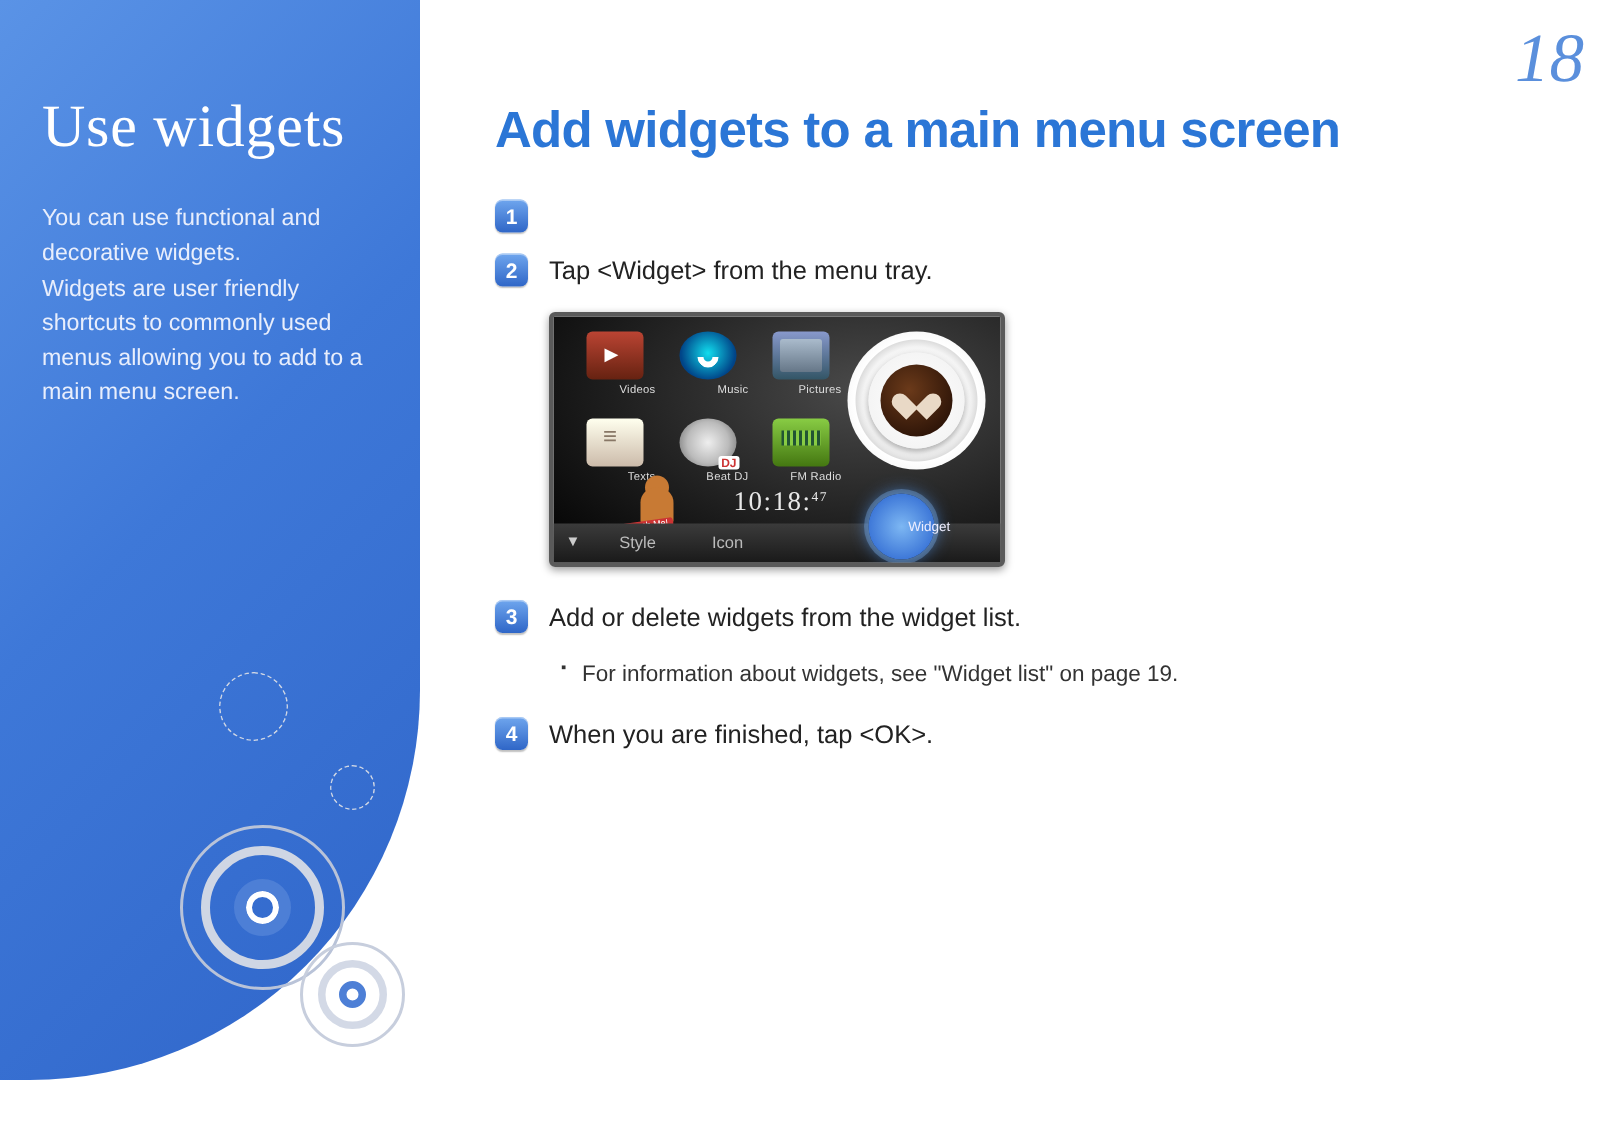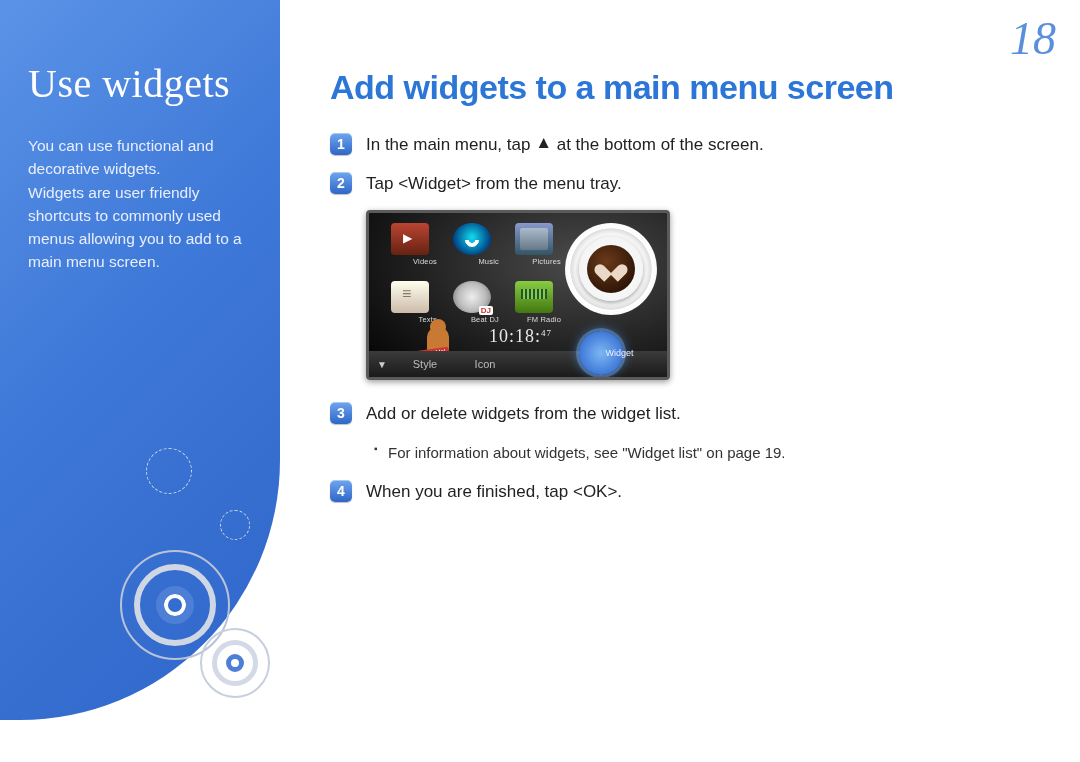--- a/index.html
+++ b/index.html
@@ -129,23 +129,20 @@
     <span class="ring solid" style="left:60px;  top:188px; width:70px;  height:70px;  border-width:2px; border-color:#c7cedd;"></span>
     <span class="ring solid" style="left:72px;  top:200px; width:46px;  height:46px;  border-width:5px; border-color:#d3d9e6;"></span>
     <span class="ring solid" style="left:86px;  top:214px; width:18px;  height:18px;  border-width:5px; border-color:#4d7fd6;"></span>
   </div>
 
   <main class="main">
     <h2>Add widgets to a main menu screen</h2>
 
     <div class="step">
       <div class="badge">1</div>
-      <div class="step-text">
-        <span>In the main menu, tap </span><span class="tri">▲</span><span> at the bottom of the screen.</span>
-      </div>
     </div>
 
     <div class="step">
       <div class="badge">2</div>
       <div class="step-text">Tap &lt;Widget&gt; from the menu tray.</div>
     </div>
 
     <div class="device-wrap">
       <div class="device">
         <div class="grid" id="appgrid">

